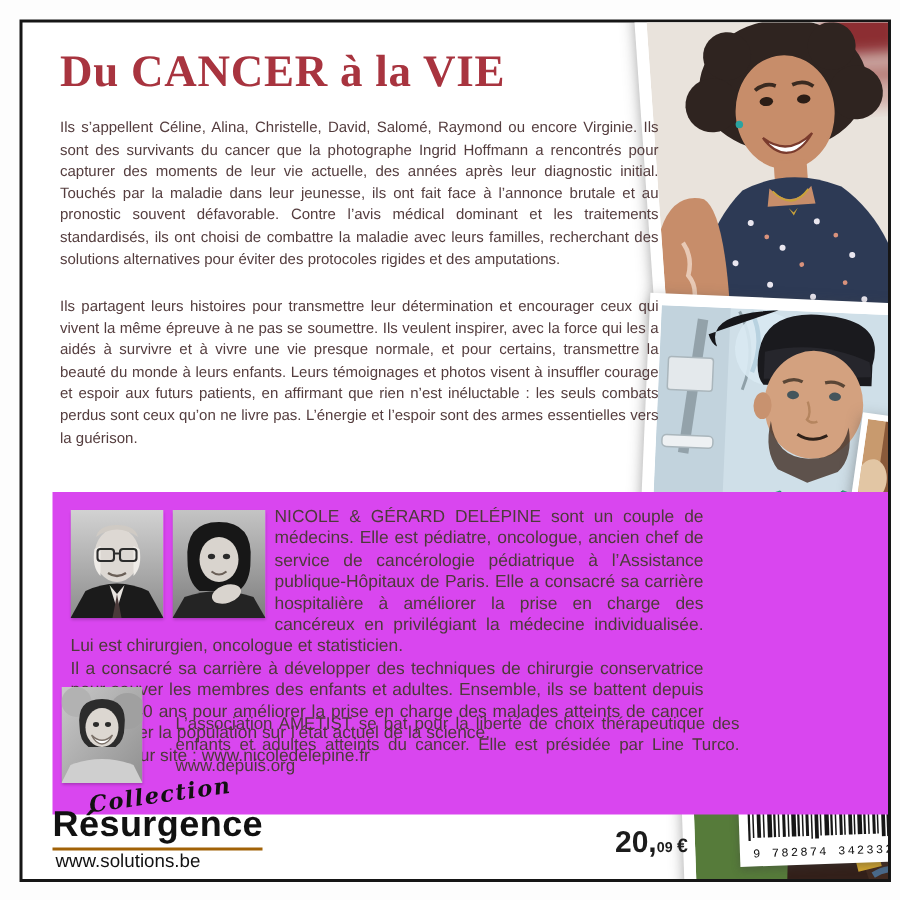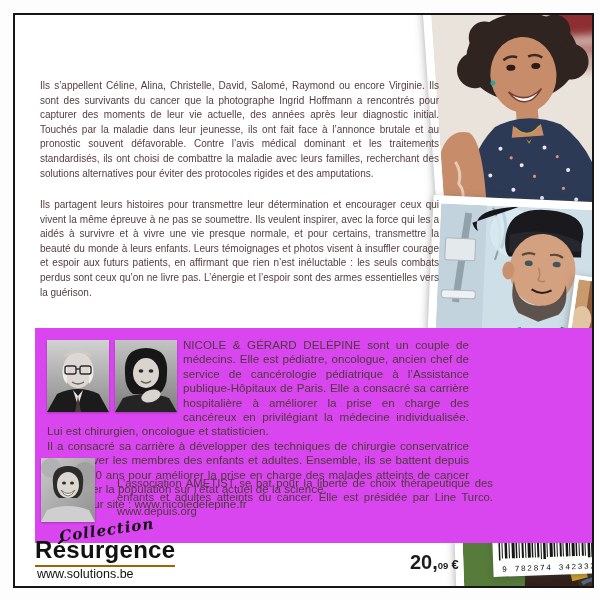--- a/index.html
+++ b/index.html
@@ -237,20 +237,21 @@
             <rect x="84" width="2" height="44"></rect>
             <rect x="87" width="1" height="44"></rect>
             <rect x="90" width="2.5" height="46"></rect>
             <rect x="93.5" width="1.5" height="46"></rect>
         </g>
       </svg>
     </div>
     <div class="digits">9 782874 342332</div>
   </div>
 
+  <div class="title">Du CANCER à la VIE</div>
   <div class="intro" id="p1">Ils s’appellent Céline, Alina, Christelle, David, Salomé, Raymond ou encore Virginie. Ils sont des survivants du cancer que la photographe Ingrid Hoffmann a rencontrés pour capturer des moments de leur vie actuelle, des années après leur diagnostic initial. Touchés par la maladie dans leur jeunesse, ils ont fait face à l’annonce brutale et au pronostic souvent défavorable. Contre l’avis médical dominant et les traitements standardisés, ils ont choisi de combattre la maladie avec leurs familles, recherchant des solutions alternatives pour éviter des protocoles rigides et des amputations.</div>
   <div class="intro" id="p2">Ils partagent leurs histoires pour transmettre leur détermination et encourager ceux qui vivent la même épreuve à ne pas se soumettre. Ils veulent inspirer, avec la force qui les a aidés à survivre et à vivre une vie presque normale, et pour certains, transmettre la beauté du monde à leurs enfants. Leurs témoignages et photos visent à insuffler courage et espoir aux futurs patients, en affirmant que rien n’est inéluctable : les seuls combats perdus sont ceux qu’on ne livre pas. L’énergie et l’espoir sont des armes essentielles vers la guérison.</div>
 
   <div class="panel">
     <div class="bio">
       <svg class="portrait" viewBox="0 0 62 72">
         <defs>
             <linearGradient id="g1" x1="0" y1="0" x2="0" y2="1">
               <stop offset="0" stop-color="#d2d2d2"></stop>
               <stop offset="1" stop-color="#8c8c8c"></stop>

